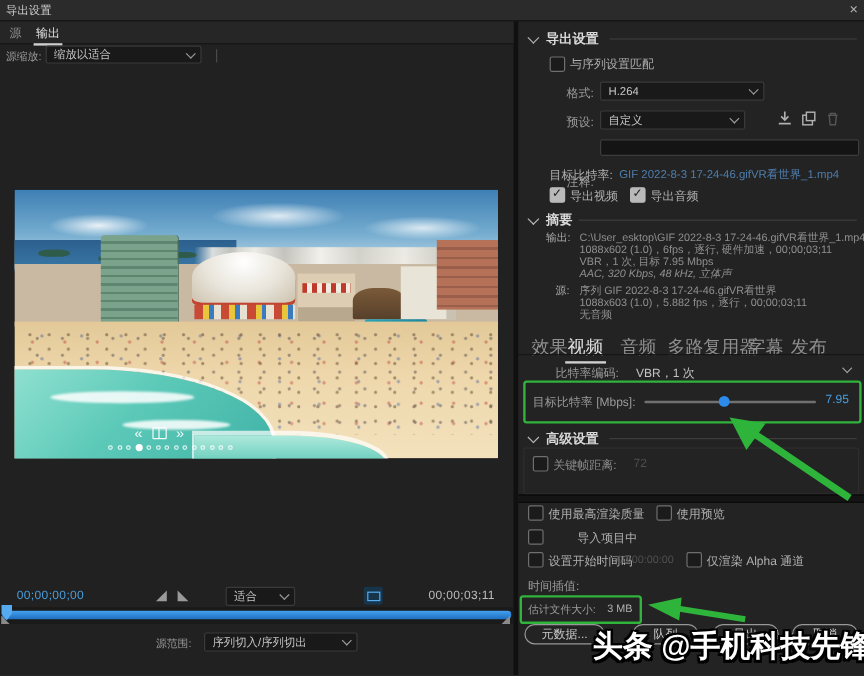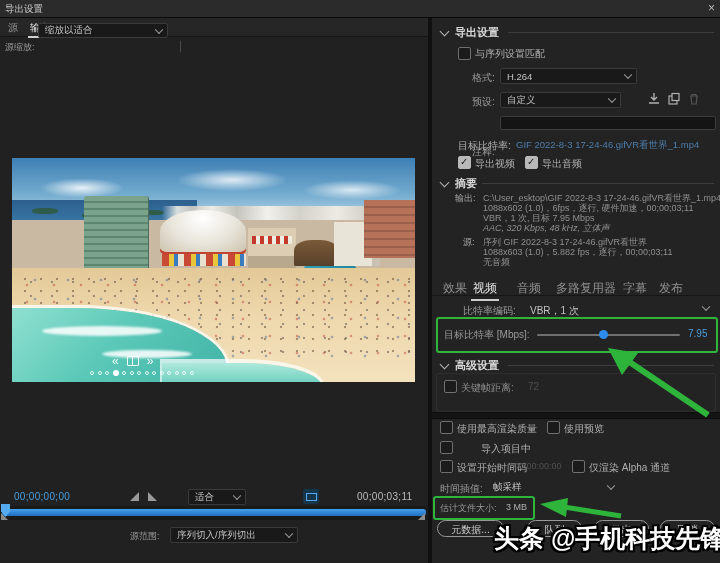--- a/index.html
+++ b/index.html
@@ -35,21 +35,21 @@
   .cb.on::after{content:"✓";position:absolute;left:1px;top:-1px;font-size:10px;color:#1d1d1d;font-weight:bold;}
   
   .sect-chev{width:6px;height:6px;border-right:1.5px solid #b5b5b5;border-bottom:1.5px solid #b5b5b5;
              transform:rotate(45deg);}
   .sect-title{font-size:11px;font-weight:bold;color:#d8d8d8;white-space:nowrap;}
   .sect-line{height:1px;background:#3d3d3d;}
   .sum{font-size:9px;color:#8f8f8f;white-space:nowrap;}
   .sum-lbl{font-size:9px;color:#a9a9a9;white-space:nowrap;}
   
   .rtabs-line{left:432px;top:295px;width:288px;height:1px;background:#161616;}
-  .rtab{position:absolute;top:280px;font-size:12px;color:#8f8f8f;cursor:pointer;}
+  .rtab{position:absolute;top:280px;font-size:15px;color:#8f8f8f;cursor:pointer;}
   .rtab.active{color:#e0e0e0;}
   .rtab.active::after{content:"";position:absolute;left:-2px;right:-2px;bottom:-4px;height:2px;background:#cfcfcf;}
   
   .green-box{border:2px solid #31b43c;border-radius:3px;}
   
   .slider-track{height:2px;background:#707070;border-radius:1px;}
   .slider-thumb{position:absolute;width:9px;height:9px;border-radius:50%;background:#2d8ceb;top:-4px;cursor:pointer;}
   
   .pill{position:absolute;height:17px;border:1px solid #989898;border-radius:9px;background:transparent;
         color:#cacaca;font-size:10px;line-height:15px;text-align:center;cursor:pointer;box-sizing:border-box;
@@ -132,21 +132,21 @@
   <div class="abs left-panel"></div>
   <div class="abs panel-divider"></div>
   <div class="abs right-panel"></div>
 
   <div class="abs ltabs">
     <span class="ltab" style="left:8px;">源</span>
     <span class="ltab active" style="left:30px;">输出</span>
   </div>
 
   <div class="abs lbl" style="left:5px;top:41px;font-size:9px;">源缩放:</div>
-  <div class="abs dd" style="left:38px;top:23px;width:130px;height:15px;">
+  <div class="abs dd" style="left:38px;top:38px;width:130px;height:15px;">
     <span class="dd-text">缩放以适合</span>
     <span class="chev"></span>
   </div>
   <div class="abs" style="left:180px;top:41px;width:1px;height:11px;background:#4a4a4a;"></div>
 
   <div class="abs video">
     <div class="sky"></div>
     <div class="sea-far"></div>
     <div class="island" style="left:20px;top:50px;width:26px;height:6px;"></div>
     <div class="island" style="left:70px;top:54px;width:40px;height:7px;"></div>
@@ -327,24 +327,20 @@
   <div class="cb abs" style="left:440px;top:441px;"></div>
   <div class="abs val" style="left:481px;top:442px;color:#b0b0b0;">导入项目中</div>
 
   <div class="cb abs" style="left:440px;top:460px;"></div>
   <div class="abs val" style="left:457px;top:461px;color:#b0b0b0;">设置开始时间码</div>
   <div class="abs grey-dim" style="left:514px;top:461px;font-size:9px;">00:00:00:00</div>
   <div class="cb abs" style="left:572px;top:460px;"></div>
   <div class="abs val" style="left:589px;top:461px;color:#b0b0b0;">仅渲染 Alpha 通道</div>
 
   <div class="abs lbl" style="left:440px;top:482px;">时间插值:</div>
-  <div class="abs dd" style="left:486px;top:479px;width:134px;height:16px;background:transparent;border-color:transparent;">
-    <span class="dd-text">帧采样</span>
-    <span class="chev"></span>
-  </div>
 
   <div class="abs green-box" style="left:433px;top:496px;width:98px;height:20px;"></div>
   <div class="abs lbl" style="left:440px;top:502px;font-size:9px;">估计文件大小:</div>
   <div class="abs" style="left:506px;top:502px;font-size:9px;color:#b0b0b0;">3 MB</div>
 
   <button class="pill" style="left:437px;top:520px;width:67px;">元数据...</button>
   <button class="pill" style="left:527px;top:520px;width:55px;">队列</button>
   <button class="pill" style="left:594px;top:520px;width:55px;">导出</button>
   <button class="pill" style="left:660px;top:520px;width:55px;">取消</button>
 

